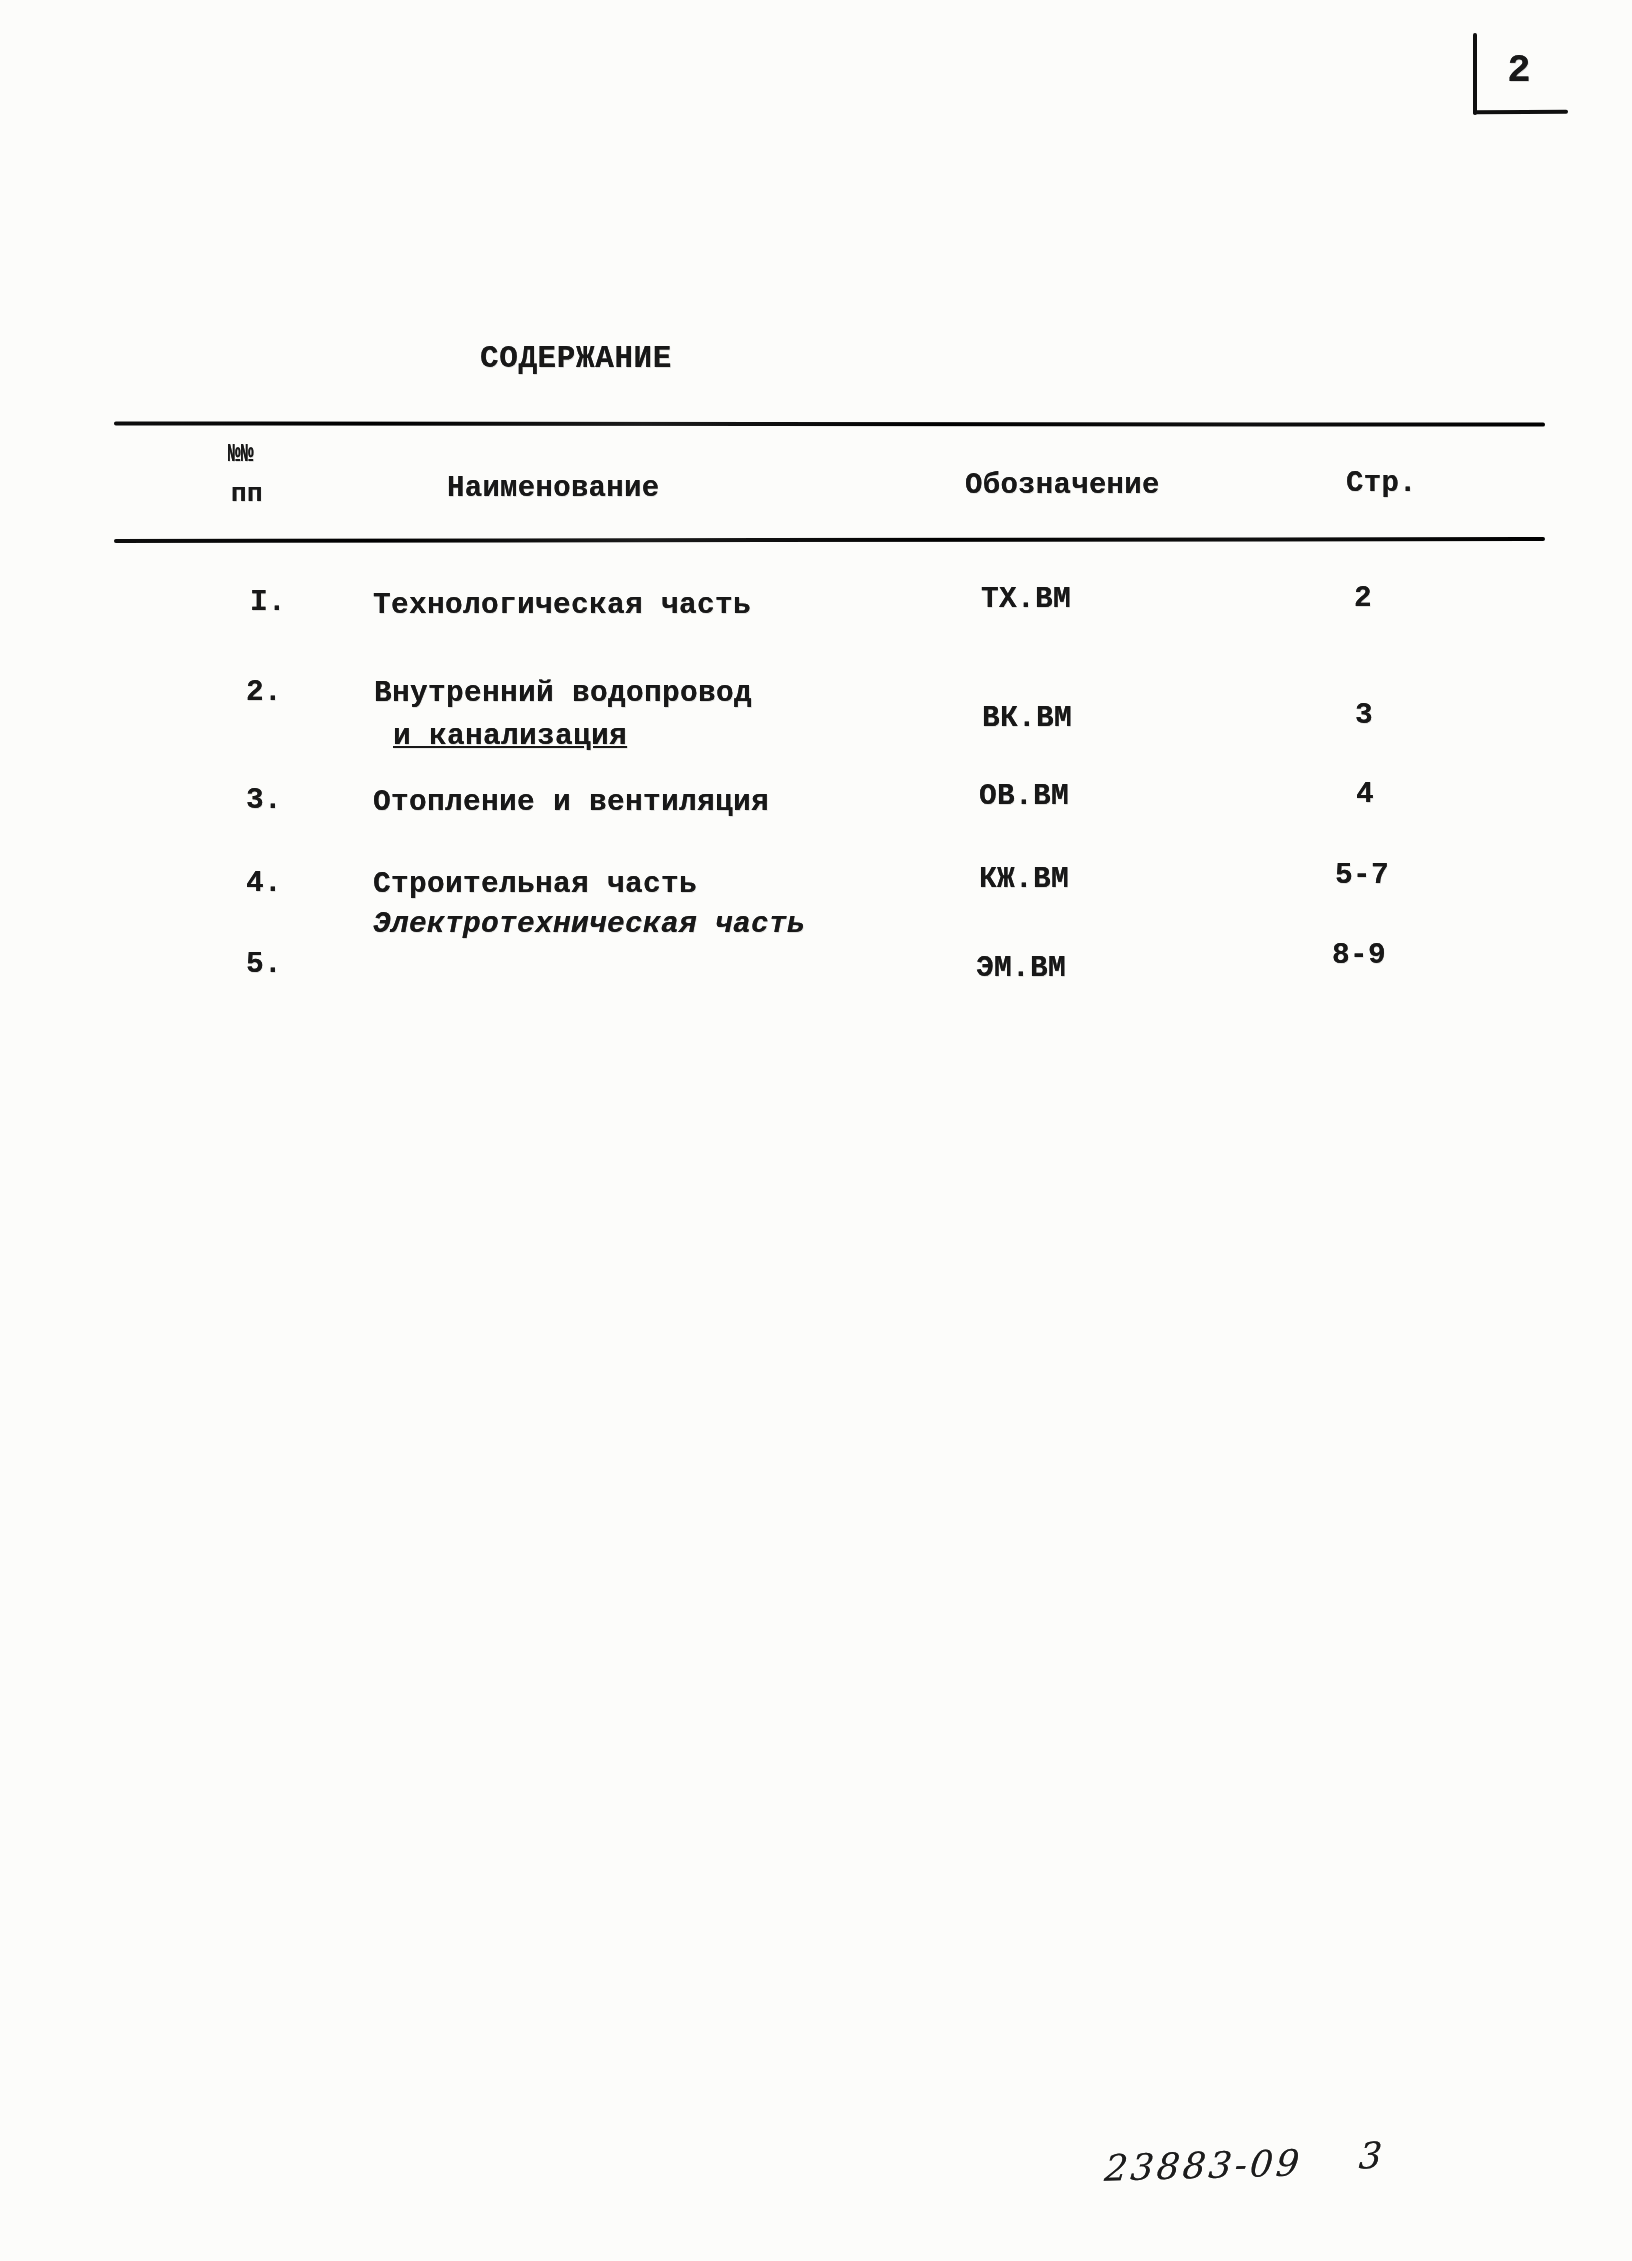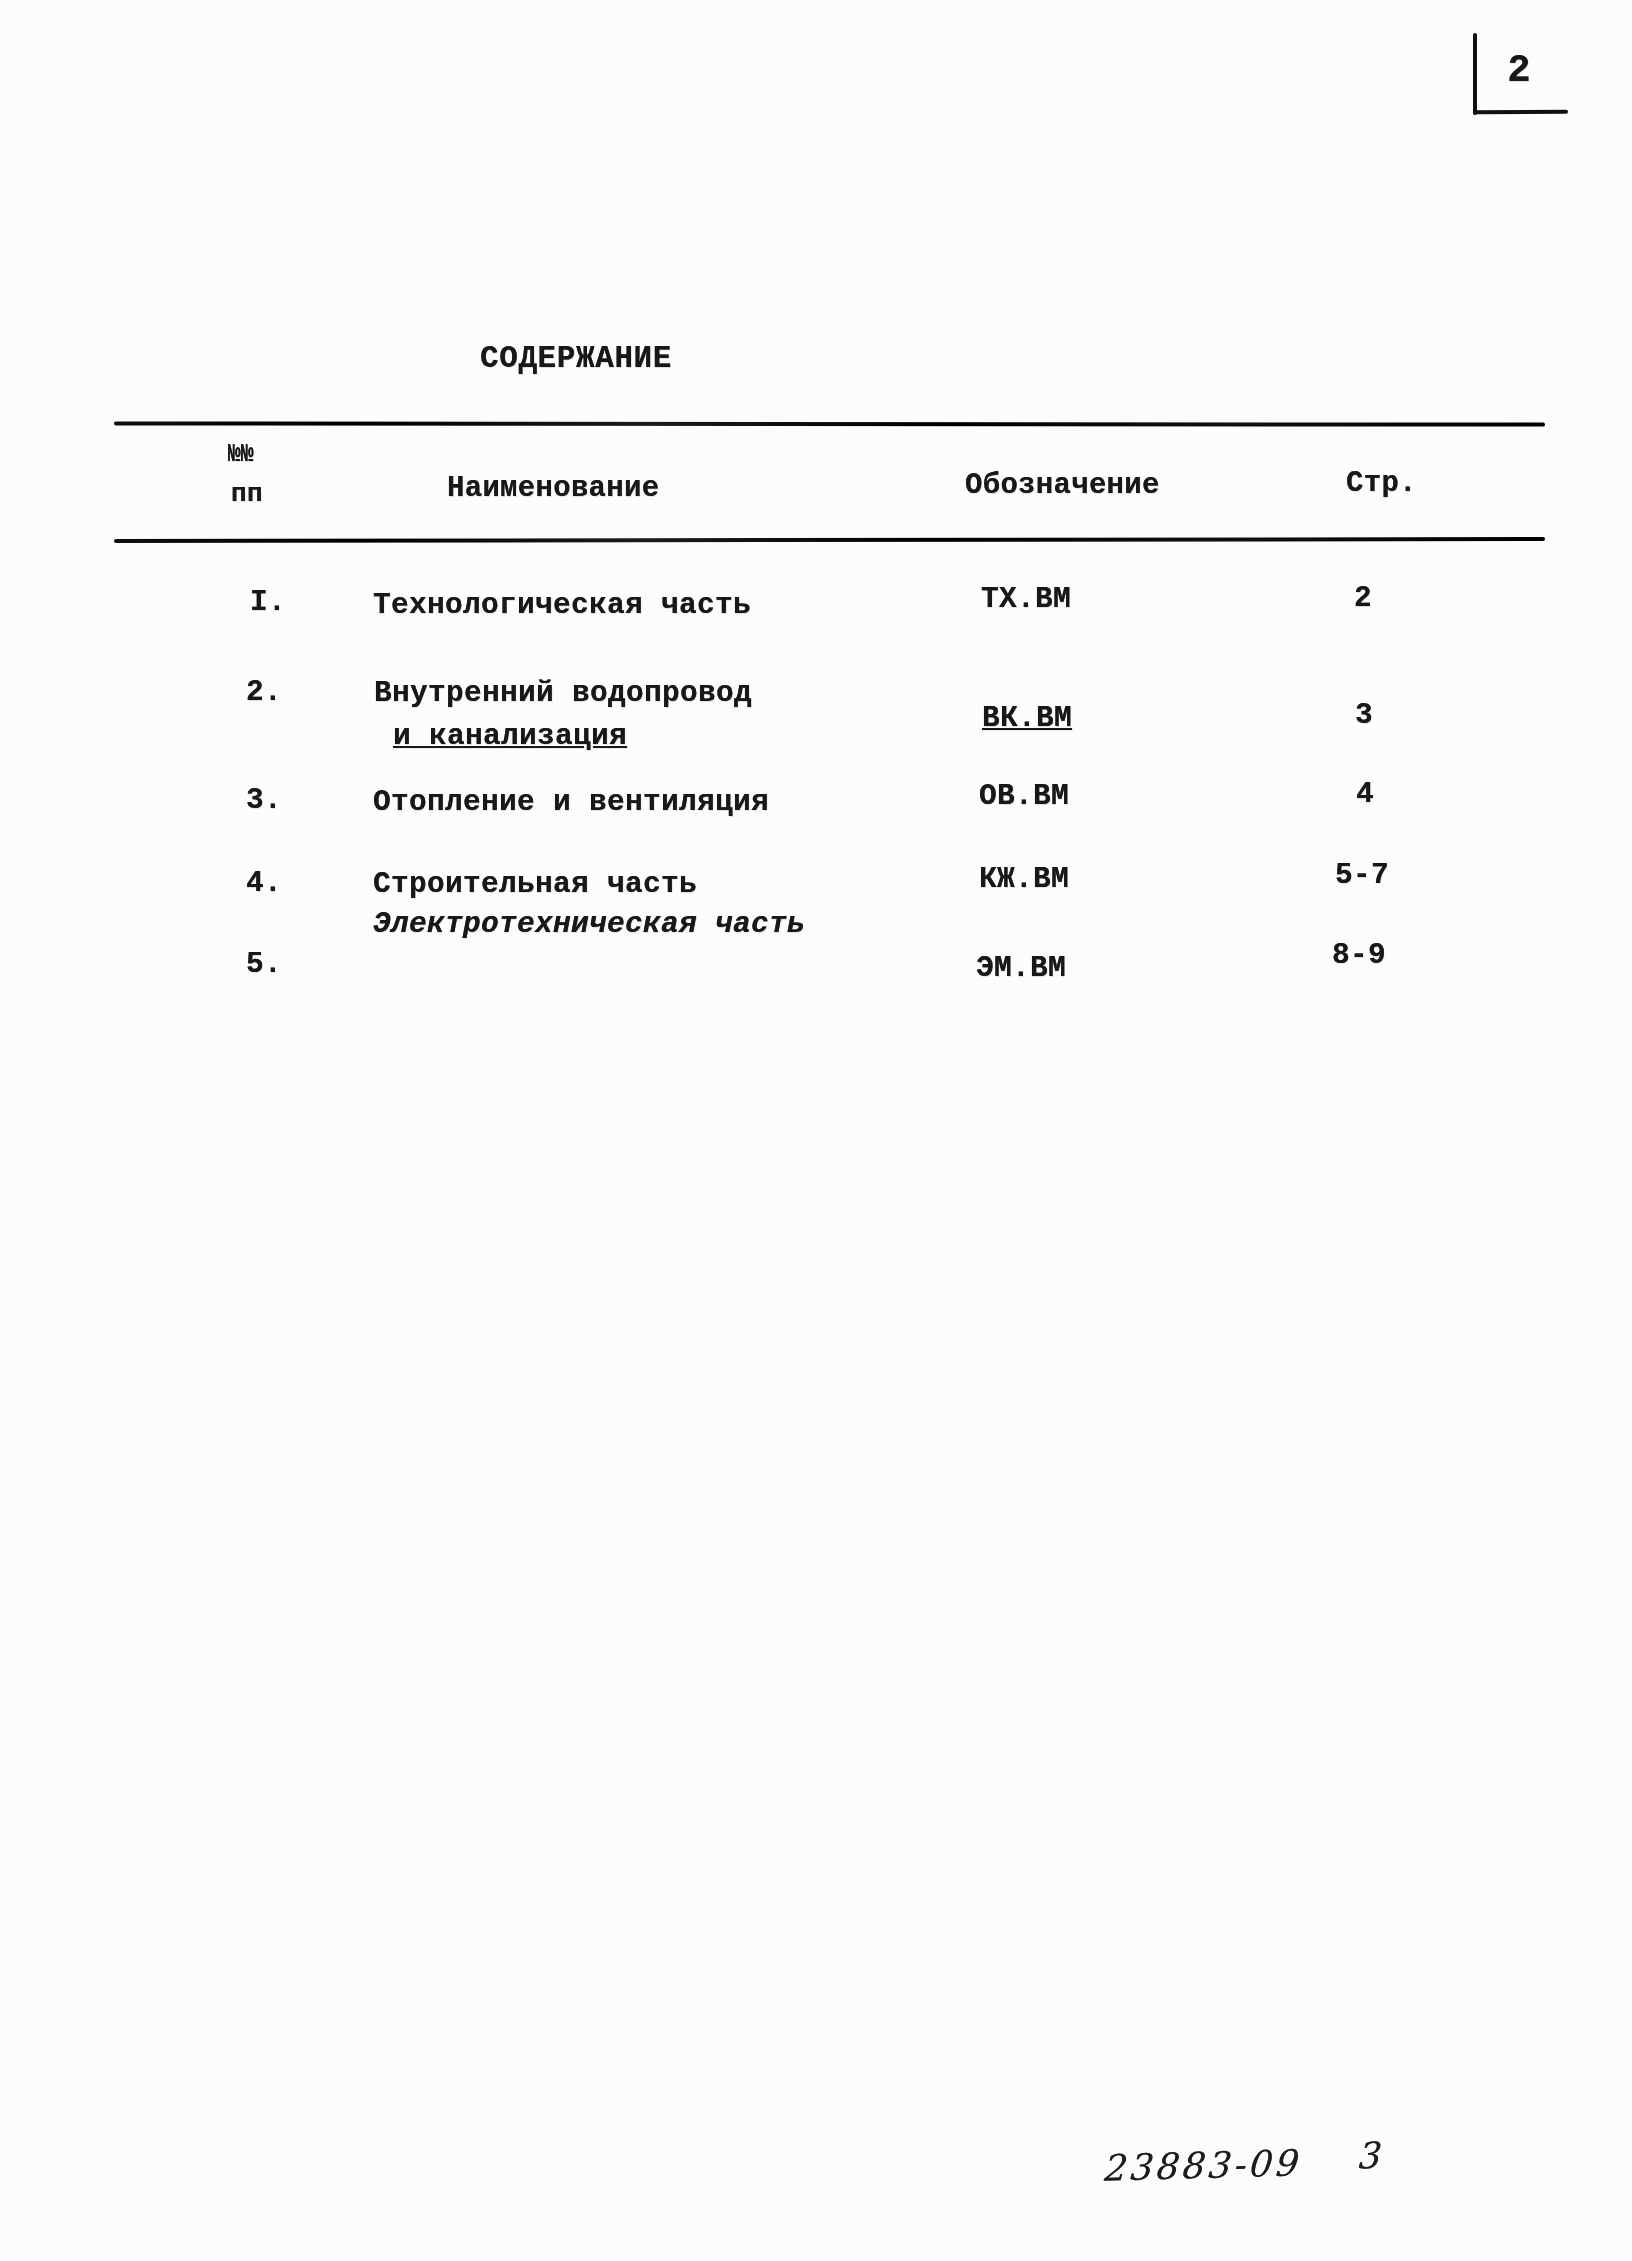--- a/index.html
+++ b/index.html
@@ -55,21 +55,21 @@
   .pages { width: 94px; text-align: center; }
 
   .r1-no    { left: 250px;  top: 585px; }
   .r1-name  { left: 373px;  top: 588px; }
   .r1-code  { left: 981px; top: 582px; }
   .r1-pages { left: 1316px; top: 581px; }
 
   .r2-no    { left: 246px;  top: 675px; }
   .r2-name1 { left: 374px;  top: 676px; }
   .r2-name2 { left: 393px;  top: 719px; text-decoration: underline; }
-  .r2-code  { left: 982px; top: 701px; text-decoration: underline; }
+  .r2-code  { left: 982px; top: 701px; }
   .r2-pages { left: 1317px; top: 698px; }
 
   .r3-no    { left: 246px;  top: 783px; }
   .r3-name  { left: 373px;  top: 785px; }
   .r3-code  { left: 979px; top: 779px; }
   .r3-pages { left: 1318px; top: 777px; }
 
   .r4-no    { left: 246px;  top: 866px; }
   .r4-name  { left: 373px;  top: 867px; }
   .r4-code  { left: 979px; top: 862px; }

